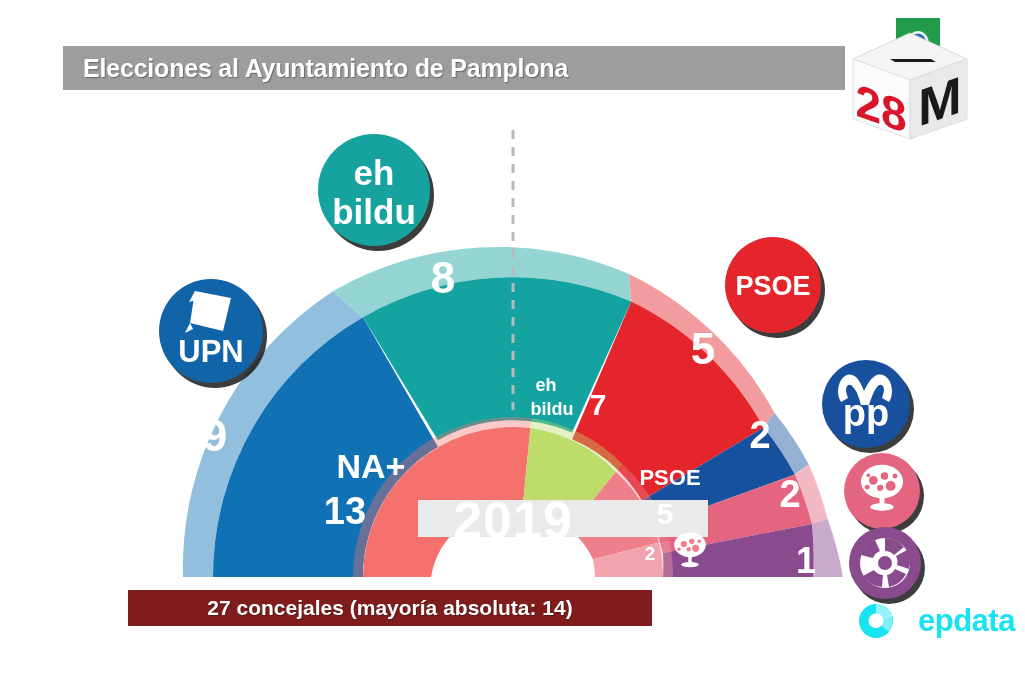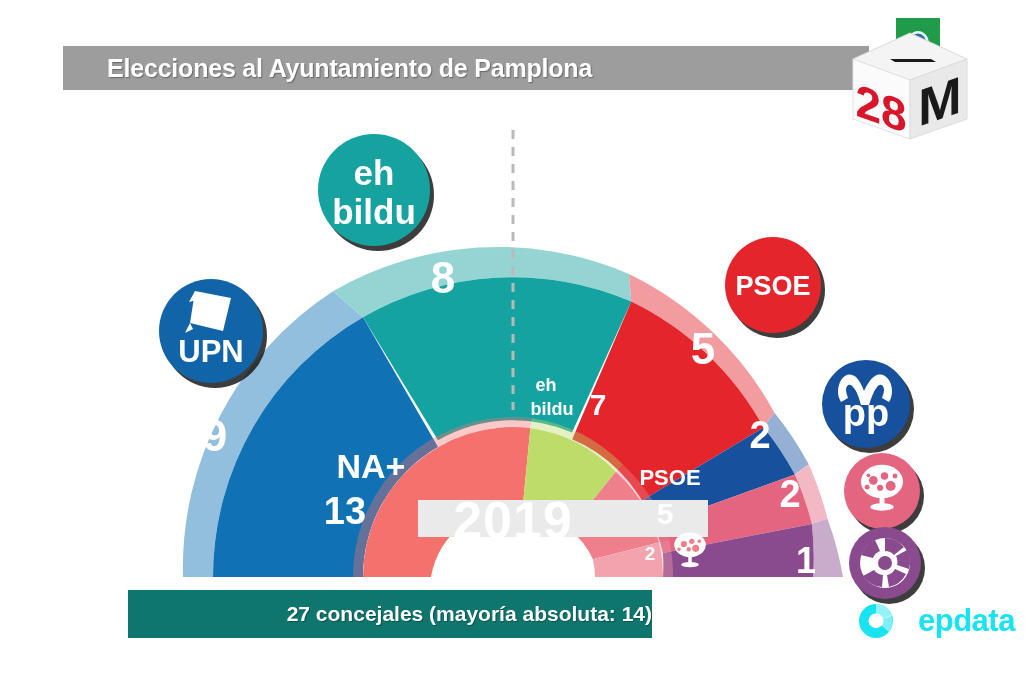--- a/index.html
+++ b/index.html
@@ -9,38 +9,38 @@
     font-family:"Liberation Sans", sans-serif;
     overflow:hidden;
     position:relative;
   }
   .stage{position:absolute;left:0;top:0;width:1025px;height:684px;}
 
   
   .title-bar{
     position:absolute;left:63px;top:46px;width:782px;height:44px;
     background:#9d9d9d;
-    display:flex;align-items:center;padding-left:24px;
+    display:flex;align-items:center;
   }
   .title-bar .title{
     margin-left:20px;
     color:#ffffff;
     font-size:25px;font-weight:bold;
     letter-spacing:-0.2px;
     text-shadow:1px 1px 1px rgba(0,0,0,0.35);
     white-space:nowrap;
   }
 
   
   .ballotbox{position:absolute;left:845px;top:18px;width:130px;height:125px;}
 
   
   .footer-bar{
-    position:absolute;left:128px;top:590px;width:524px;height:48px;
-    background:#0f766e;display:flex;align-items:center;justify-content:flex-end;
+    position:absolute;left:128px;top:590px;width:524px;height:36px;
+    background:#7f1d1d;display:flex;align-items:center;justify-content:center;
   }
   .footer-bar .ftxt{
     color:#ffffff;font-size:21px;font-weight:bold;
     text-shadow:1px 1px 1px rgba(0,0,0,0.3);white-space:nowrap;
   }
 
   
   .epdata{position:absolute;left:858px;top:603px;display:flex;align-items:center;gap:24px;}
   .epdata .eplabel{color:#18e3f0;font-size:31px;font-weight:bold;letter-spacing:-0.5px;}
 

